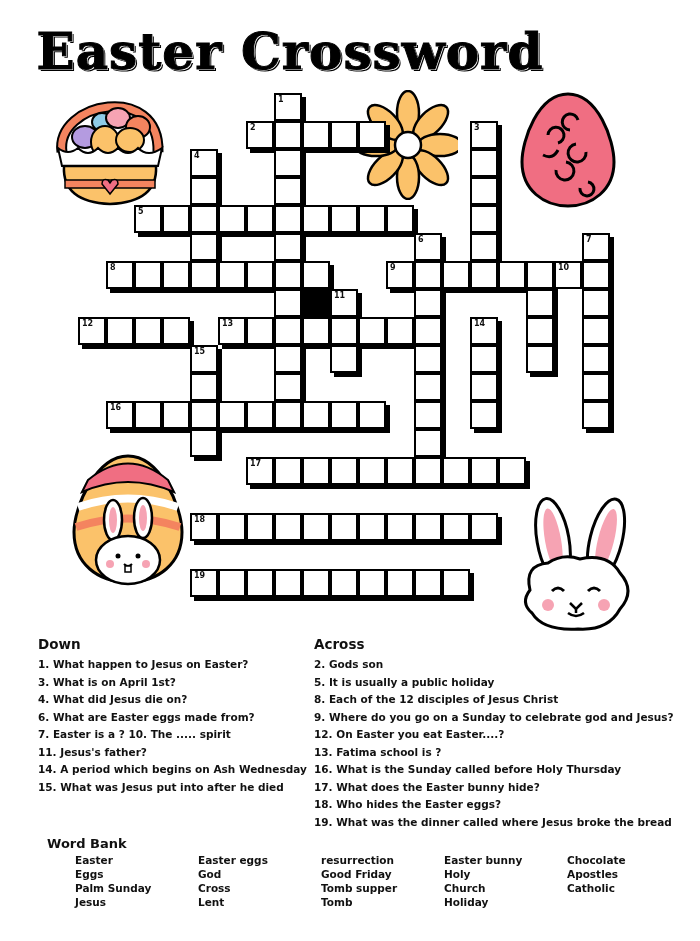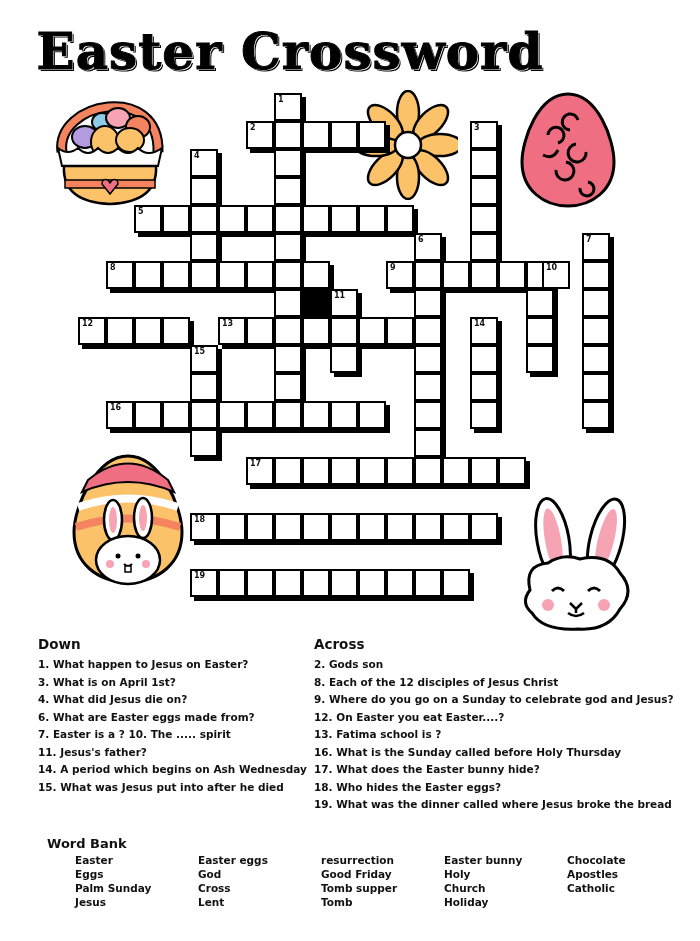--- a/index.html
+++ b/index.html
@@ -299,21 +299,21 @@
       <div class="cell" style="left: 134px; top: 261px;"></div>
       <div class="cell" style="left: 162px; top: 261px;"></div>
       <div class="cell" style="left: 218px; top: 261px;"></div>
       <div class="cell" style="left: 246px; top: 261px;"></div>
       <div class="cell" style="left: 302px; top: 261px;"></div>
       <div class="cell" style="left: 386px; top: 261px;">
         <span class="num">9</span>
       </div>
       <div class="cell" style="left: 442px; top: 261px;"></div>
       <div class="cell" style="left: 498px; top: 261px;"></div>
-      <div class="cell" style="left: 542px; top: 261px;">
+      <div class="cell" style="left: 554px; top: 261px;">
         <span class="num">10</span>
       </div>
       <div class="cell" style="left: 526px; top: 289px;"></div>
       <div class="cell" style="left: 526px; top: 317px;"></div>
       <div class="cell" style="left: 526px; top: 345px;"></div>
       <div class="cell" style="left: 330px; top: 289px;">
         <span class="num">11</span>
       </div>
       <div class="cell" style="left: 330px; top: 317px;"></div>
       <div class="cell" style="left: 330px; top: 345px;"></div>
@@ -400,20 +400,21 @@
   <div class="line">6. What are Easter eggs made from?</div>
   <div class="line">7. Easter is a ? 10. The ..... spirit</div>
   <div class="line">11. Jesus's father?</div>
   <div class="line">14. A period which begins on Ash Wednesday</div>
   <div class="line">15. What was Jesus put into after he died</div>
 </div>
 
 <div class="clues" style="left:314px">
   <h3>Across</h3>
   <div class="line">2. Gods son</div>
+  <div class="line">5. It is usually a public holiday</div>
   <div class="line">8. Each of the 12 disciples of Jesus Christ</div>
   <div class="line">9. Where do you go on a Sunday to celebrate god and Jesus?</div>
   <div class="line">12. On Easter you eat Easter....?</div>
   <div class="line">13. Fatima school is ?</div>
   <div class="line">16. What is the Sunday called before Holy Thursday</div>
   <div class="line">17. What does the Easter bunny hide?</div>
   <div class="line">18. Who hides the Easter eggs?</div>
   <div class="line">19. What was the dinner called where Jesus broke the bread</div>
 </div>
 

